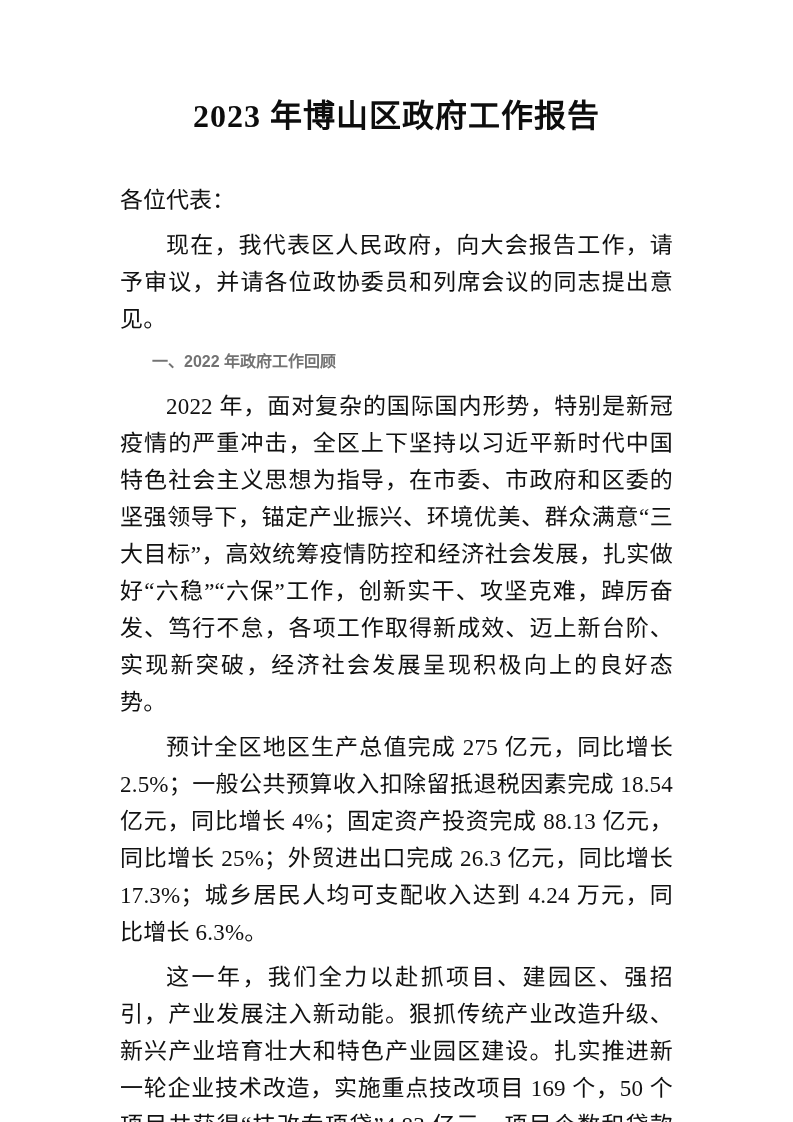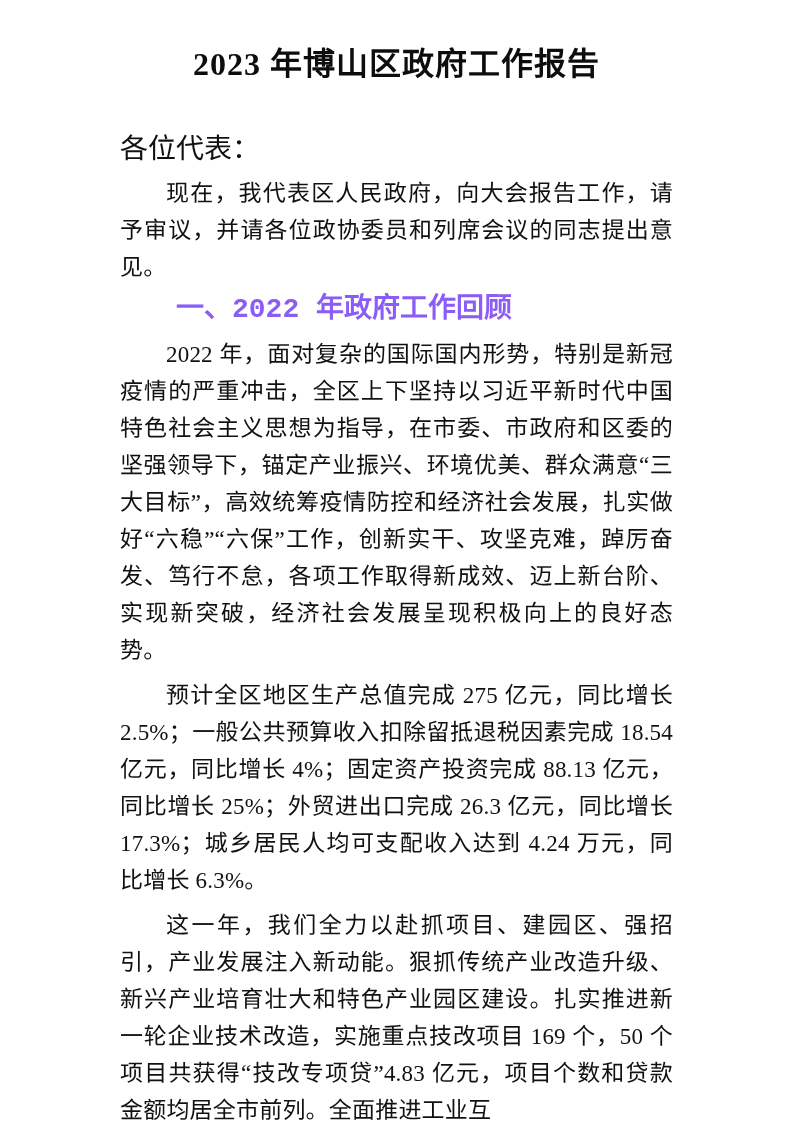--- a/index.html
+++ b/index.html
@@ -11,55 +11,55 @@
     width: 793px;
     height: 1122px;
     overflow: hidden;
     font-family: "Liberation Serif", "DejaVu Serif", serif;
     color: #111111;
   }
   .page {
     box-sizing: border-box;
     width: 793px;
     height: 794px;
-    padding: 40px 120px 0 120px;
+    padding: 92px 120px 0 120px;
     background: #ffffff;
   }
   .doc-title {
     margin: 0 0 42px 0;
     font-size: 32px;
     line-height: 48px;
     font-weight: 600;
     letter-spacing: 1px;
     text-align: center;
     color: #0d0d0d;
     font-family: "Liberation Serif", "DejaVu Serif", serif;
   }
   .salutation {
     margin: 0 0 3px 0;
-    font-size: 28px;
+    font-size: 23px;
     line-height: 37px;
     text-indent: 0;
   }
   .body-para {
     margin: 8px 0 3px 0;
     font-size: 23px;
     line-height: 37px;
     text-indent: 2em;
     text-align: justify;
     letter-spacing: 0.2px;
   }
   .section-heading {
     margin: 5px 0 5px 0;
-    font-size: 28px;
+    font-size: 16px;
     line-height: 37px;
     font-weight: 700;
     text-indent: 2em;
-    font-family: Liberation Mono, monospace;
-    color: #8b5cf6;
+    font-family: Liberation Sans, sans-serif;
+    color: #737373;
   }
 </style>
 </head>
 <body>
 
 <div class="page">
 
   <h1 class="doc-title">2023 年博山区政府工作报告</h1>
 
   <p class="salutation">各位代表：</p>

